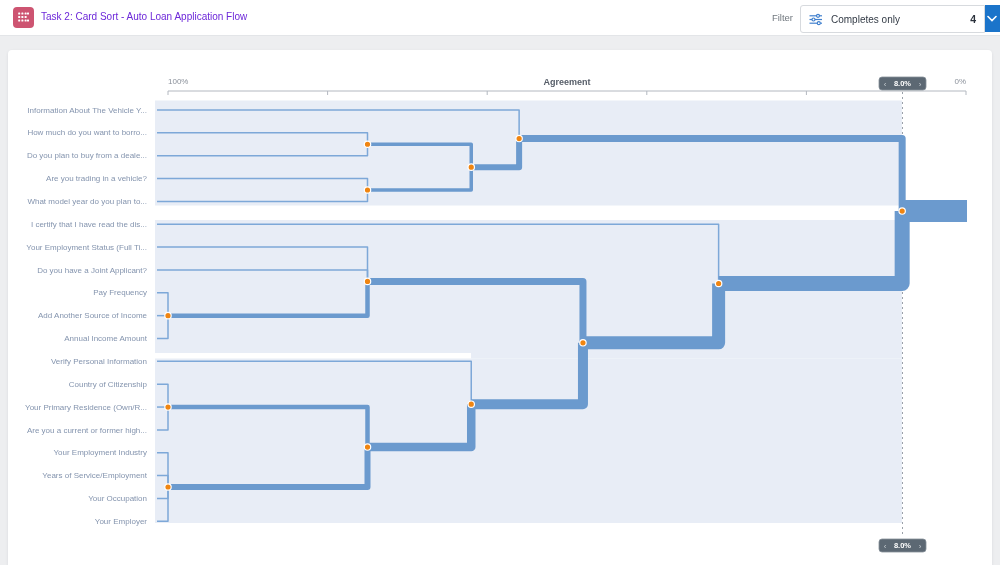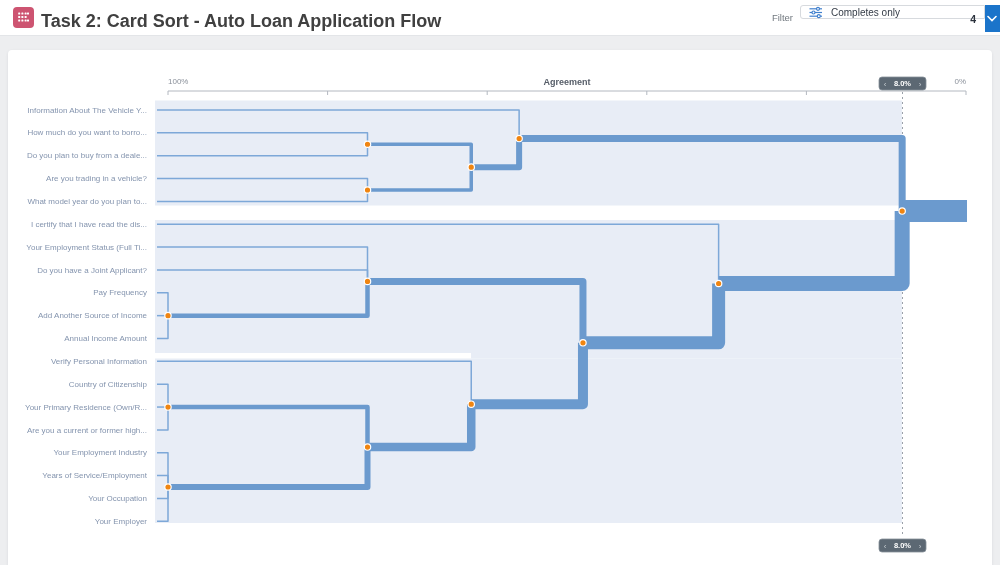--- a/index.html
+++ b/index.html
@@ -3,25 +3,25 @@
 <meta charset="utf-8">
 <style>
   * { margin:0; padding:0; box-sizing:border-box; }
   html,body { width:1000px; height:565px; overflow:hidden;
     font-family:"Liberation Sans", sans-serif; background:#edeef0; }
 
   .header { position:absolute; left:0; top:0; width:1000px; height:36px;
     background:#ffffff; border-bottom:1px solid #e3e5e8; z-index:5; }
   .title-icon { position:absolute; left:13px; top:7px; width:21px; height:21px;
     border-radius:4px; background:#cd5471; }
-  .page-title { position:absolute; left:41px; top:11px; font-size:18px;
-    font-weight:700; color:#404040; }
+  .page-title { position:absolute; left:41px; top:11px; font-size:10px;
+    font-weight:400; color:#6d28d9; }
   .filter-label { position:absolute; right:207px; top:12px; font-size:9.5px;
     color:#71787f;margin-left:38px; }
-  .filter-select { position:absolute; right:15px; top:5px; width:185px; height:14px;
+  .filter-select { position:absolute; right:15px; top:5px; width:185px; height:28px;
     background:#fff; border:1px solid #d7dade; border-radius:3px 0 0 3px;
     display:flex; align-items:center; padding:0 8px; cursor:pointer; }
   .filter-value { font-size:10px; color:#333b46; margin-left:8px; }
   .filter-count { position:absolute; right:8px; top:7px; font-size:10.5px;
     font-weight:700; color:#2b323c; }
   .dropdown-btn { position:absolute; right:0; top:5px; width:15px; height:27px;
     background:#1b74ca; border:none; display:flex; align-items:center;
     justify-content:flex-start; padding-left:2px; cursor:pointer; }
 
   .card { position:absolute; left:8px; right:8px; top:50px; height:515px;

